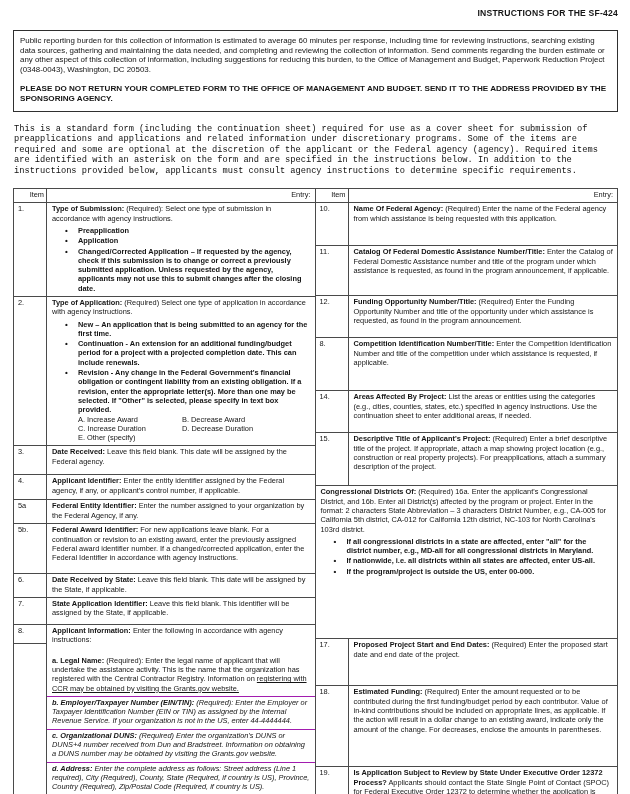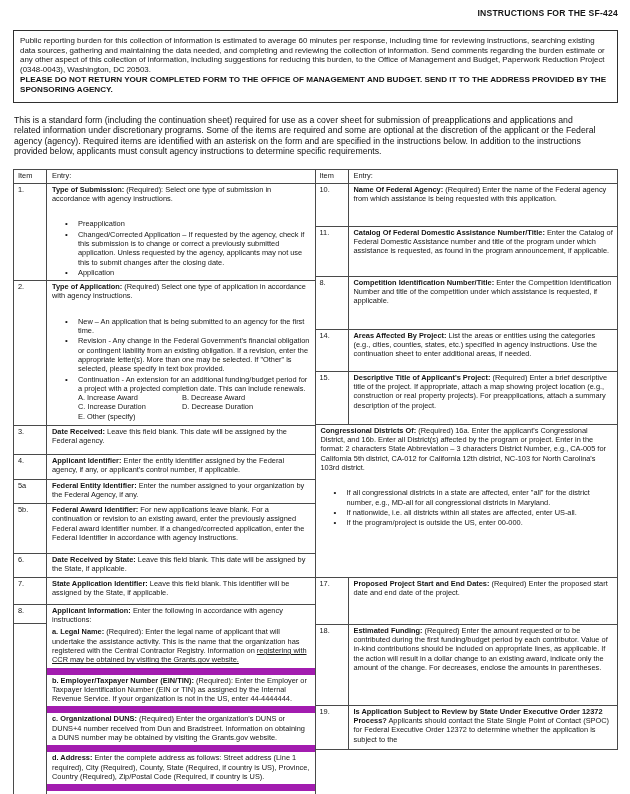--- a/index.html
+++ b/index.html
@@ -3,49 +3,49 @@
 <meta charset="utf-8">
 <style>
   * { box-sizing: border-box; margin: 0; padding: 0; }
   html, body { width: 630px; height: 794px; background: #ffffff; overflow: hidden; }
   body { font-family: "Liberation Sans", sans-serif; color: #151515; }
   .page { padding: 4px 12px 0 13px; }
 
   .doc-title { text-align: right; font-weight: bold; font-size: 8.6px; letter-spacing: .2px; margin-top: 4px; margin-bottom: 12px; }
 
   .burden-box { border: 1.6px solid #2f2f2f; padding: 5px 6px 7px 6px; font-size: 7.9px; line-height: 9.7px; }
-  .burden-box .p2 { font-weight: bold; font-size: 8.1px; line-height: 10px; }
-
-  .intro { font-family: Liberation Sans, sans-serif; font-size: 8.7px; line-height: 10.5px; margin: 12px 17px 12px 1px; color: #101010; }
+  .burden-box .p2 { font-weight: bold; margin-top: 9px; font-size: 8.1px; line-height: 10px; }
+
+  .intro { font-family: Liberation Mono, monospace; font-size: 8.7px; line-height: 10.5px; margin: 12px 17px 12px 1px; color: #101010; }
 
   .tables { display: flex; align-items: flex-start; width: 100%; }
   .half { width: 50%; border: 1px solid #4a4a4a; background: #fff; }
   .half-right { border-left: none; }
   .trow { display: flex; border-top: 1px solid #4a4a4a; align-items: stretch; }
   .trow:first-child { border-top: none; }
-  .thead { min-height: 13px; }
+  .thead { min-height: 13px; text-align: right; }
   .ci { flex: 0 0 33px; border-right: 1px solid #4a4a4a; padding: 1px 2px 1px 4px; font-size: 7.4px; line-height: 9.3px; }
   .ce { flex: 1 1 auto; padding: 1px 4px 3px 5px; font-size: 7.4px; line-height: 9.3px; }
   .thead .ci, .thead .ce { padding-top: 1px; padding-bottom: 1px; }
 
   .ce p b { font-weight: bold; text-align: right; }
-  ul.blist { list-style: none; margin-top: 16px; }
+  ul.blist { list-style: none; margin-top: 3px; font-weight: bold; }
   ul.blist li { position: relative; padding-left: 26px; margin-top: 1px; }
   ul.blist li::before { content: "\2022"; position: absolute; left: 13px; top: 0; font-size: 8px; }
   .opts { display: grid; grid-template-columns: 104px auto; margin-left: 26px; }
   .opts span { display: block; }
 
   
   .ci8 { padding: 0; }
   .ci8 .numbox { padding: 1px 2px 8px 4px; border-bottom: 1px solid #4a4a4a; }
   .ce8 { padding: 0; }
   .ce8 .intro8 { padding: 1px 8px 2px 5px; }
   .sub { padding: 1px 4px 3px 5px; }
-  .sub + .sub { border-top: 7px solid #a21caf; }
-  .sub-first { }
+  .sub + .sub { border-top: 1px solid #a21caf; font-style: italic; }
+  .sub-first { margin-top: 8px; }
   .u { text-decoration: underline; }
 </style>
 </head>
 <body>
 
 <div class="page">
 
   <div class="doc-title">INSTRUCTIONS FOR THE SF-424</div>
 
   <div class="burden-box">
@@ -62,34 +62,34 @@
         <div class="ci">Item</div>
         <div class="ce">Entry:</div>
       </div>
 
       <div class="trow" style="min-height:86px">
         <div class="ci">1.</div>
         <div class="ce">
           <p><b>Type of Submission:</b><span> (Required): Select one type of submission in accordance with agency instructions.</span></p>
           <ul class="blist">
             <li>Preapplication</li>
+            <li>Application</li>
             <li>Changed/Corrected Application – If requested by the agency, check if this submission is to change or correct a previously submitted application. Unless requested by the agency, applicants may not use this to submit changes after the closing date.</li>
-            <li>Application</li>
           </ul>
         </div>
       </div>
 
       <div class="trow" style="min-height:145px">
         <div class="ci">2.</div>
         <div class="ce">
           <p><b>Type of Application:</b><span> (Required) Select one type of application in accordance with agency instructions.</span></p>
           <ul class="blist">
             <li>New – An application that is being submitted to an agency for the first time.</li>
+            <li>Continuation - An extension for an additional funding/budget period for a project with a projected completion date. This can include renewals.</li>
             <li>Revision - Any change in the Federal Government's financial obligation or contingent liability from an existing obligation. If a revision, enter the appropriate letter(s).  More than one may be selected. If "Other" is selected, please specify in text box provided.</li>
-            <li>Continuation - An extension for an additional funding/budget period for a project with a projected completion date. This can include renewals.</li>
           </ul>
           <div class="opts">
             <span>A. Increase Award</span>
             <span>B. Decrease Award</span>
             <span>C. Increase Duration</span>
             <span>D. Decrease Duration</span>
             <span>E. Other (specify)</span>
           </div>
         </div>
       </div>
@@ -174,20 +174,26 @@
         </div>
       </div>
 
       <div class="trow" style="min-height:50px">
         <div class="ci">11.</div>
         <div class="ce">
           <p><b>Catalog Of Federal Domestic Assistance Number/Title:</b><span> Enter the Catalog of Federal Domestic Assistance number and title of the program under which assistance is requested, as found in the program announcement, if applicable.</span></p>
         </div>
       </div>
 
+      <div class="trow" style="min-height:42px">
+        <div class="ci">12.</div>
+        <div class="ce">
+          <p><b>Funding Opportunity Number/Title:</b><span> (Required) Enter the Funding Opportunity Number and title of the opportunity under which assistance is requested, as found in the program announcement.</span></p>
+        </div>
+      </div>
 
       <div class="trow" style="min-height:53px">
         <div class="ci">8.</div>
         <div class="ce">
           <p><b>Competition Identification Number/Title:</b><span> Enter the Competition Identification Number and title of the competition under which assistance is requested, if applicable.</span></p>
         </div>
       </div>
 
       <div class="trow" style="min-height:42px">
         <div class="ci">14.</div>

